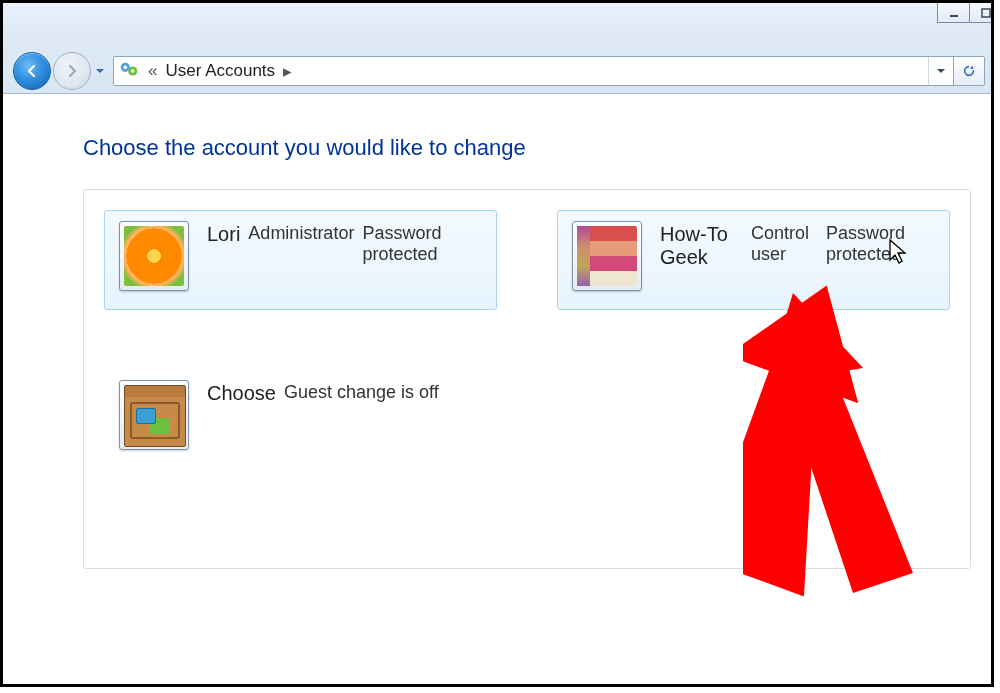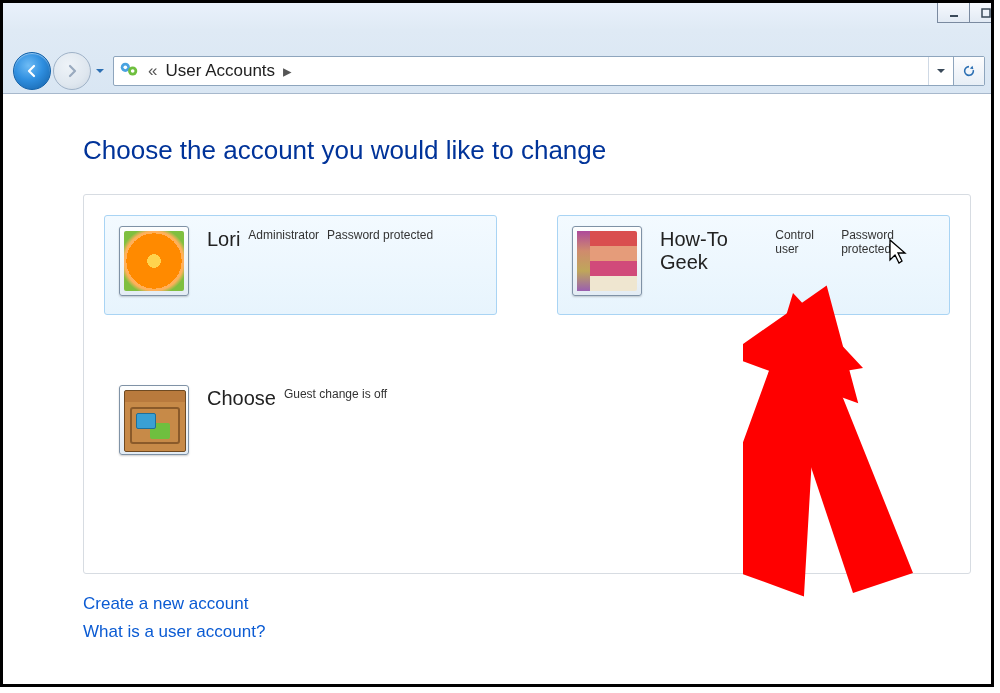--- a/index.html
+++ b/index.html
@@ -144,21 +144,21 @@
 
   
   .content {
     position: absolute;
     top: 92px; left: 0; right: 0; bottom: 0;
     padding: 40px 20px 0 80px;
     box-sizing: border-box;
   }
   .page-title {
     color: #003399;
-    font-size: 26px;
+    font-size: 22px;
     font-weight: 400;
     margin-bottom: 28px;
   }
   .accounts-panel {
     border: 1px solid #d7dce2;
     border-radius: 3px;
     padding: 20px 20px 60px 20px;
     display: grid;
     grid-template-columns: 1fr 1fr;
     gap: 20px 60px;
@@ -219,21 +219,21 @@
     content:""; position:absolute; left:8%; right:8%; top:26%; bottom:12%;
     border:2px solid #8a5a2a; border-radius:3px;
   }
   .avatar-suitcase::after{
     content:""; position:absolute; left:18%; top:36%; width:18px; height:14px;
     background:#3aa0d4; border:1px solid #1f6f99; border-radius:2px;
     box-shadow: 14px 10px 0 0 #6fbf3f;
   }
   .account-text { display:flex; flex-direction:row; gap:8px; padding-top:2px; }
   .account-name { font-size: 20px; color:#222; }
-  .account-role, .account-status { font-size: 12px; color:#333; }
+  .account-role, .account-status { font-size: 18px; color:#333; }
 
   .links {
     margin-top: 20px;
     display: flex; flex-direction: column; gap: 8px;
   }
   .links a {
     color: #0b5bd3;
     font-size: 17px;
     text-decoration: none;
   }
@@ -352,24 +352,20 @@
         <div class="account-text">
           <span class="account-name">Choose</span>
           <span class="account-role">Guest change is off</span>
           <span class="account-status"></span>
         </div>
       </div>
 
       <div></div>
     </div>
 
-    <div class="links">
-      <a href="#">Create a new account</a>
-      <a href="#">What is a user account?</a>
-    </div>
   </div>
 
   <svg class="cursor-overlay" width="22" height="28" viewBox="0 0 22 28">
     <path d="M2 2 L2 22 L7 17 L11 25 L14 23 L10 15 L17 15 Z" fill="#fff" stroke="#000" stroke-width="1.3"></path>
   </svg>
 
   <svg class="arrow-overlay" width="200" height="320" viewBox="0 0 200 320">
     <g transform="rotate(20 70 40)">
       <polygon points="70,0 140,100 95,100 155,300 45,300 45,100 0,100" fill="#ff0000" transform="translate(0,0)"></polygon>
 

